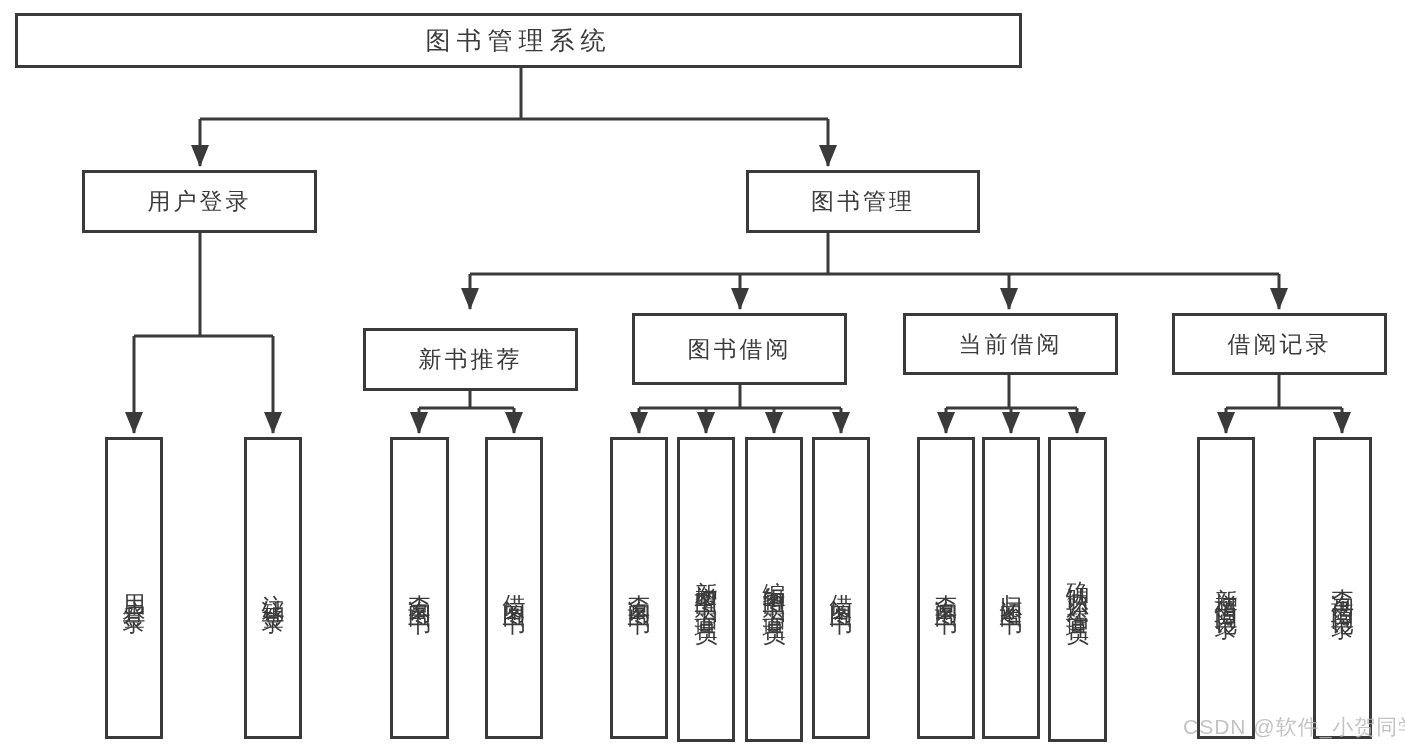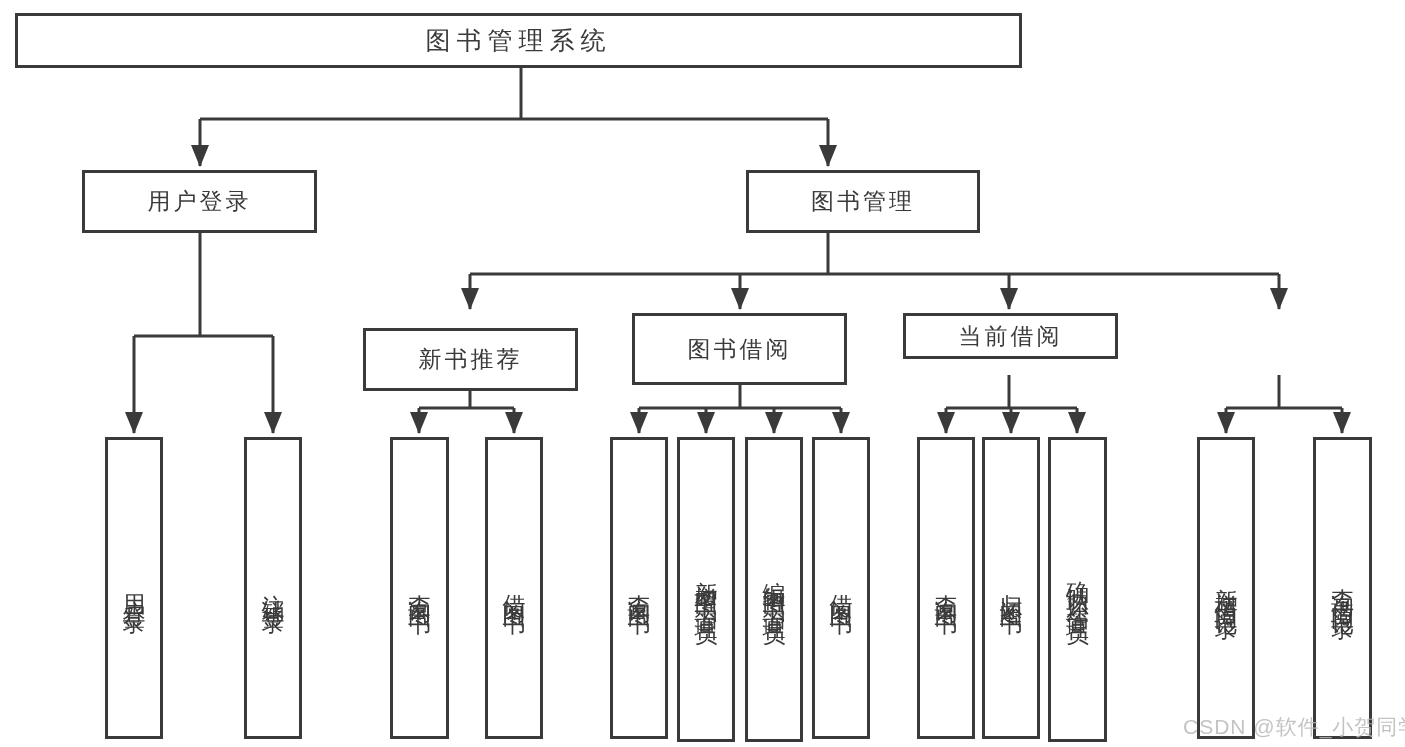--- a/index.html
+++ b/index.html
@@ -111,22 +111,25 @@
   <div class="node" style="left:746px;top:170px;width:234px;height:63px;">
     <span class="h-label">图书管理</span>
   </div>
 
   <div class="node" style="left:363px;top:328px;width:215px;height:63px;">
     <span class="h-label">新书推荐</span>
   </div>
   <div class="node" style="left:632px;top:313px;width:215px;height:72px;">
     <span class="h-label">图书借阅</span>
   </div>
-  <div class="node" style="left:903px;top:313px;width:215px;height:46px;align-items:center;">
+  <div class="node" style="left:903px;top:313px;width:215px;height:62px;align-items:center;">
     <span class="h-label">当前借阅</span>
+  </div>
+  <div class="node" style="left:1172px;top:313px;width:215px;height:62px;">
+    <span class="h-label">借阅记录</span>
   </div>
 
   <div class="node v-node" style="left:105px;top:437px;width:58px;height:302px;">用户登录</div>
   <div class="node v-node" style="left:244px;top:437px;width:58px;height:302px;">注销登录</div>
 
   <div class="node v-node" style="left:390px;top:437px;width:59px;height:302px;">查询图书</div>
   <div class="node v-node" style="left:485px;top:437px;width:58px;height:302px;">借阅图书</div>
 
   <div class="node v-node" style="left:610px;top:437px;width:58px;height:302px;">查询图书</div>
   <div class="node v-node" style="left:677px;top:437px;width:58px;height:305px;">新增图书（管理员）</div>

